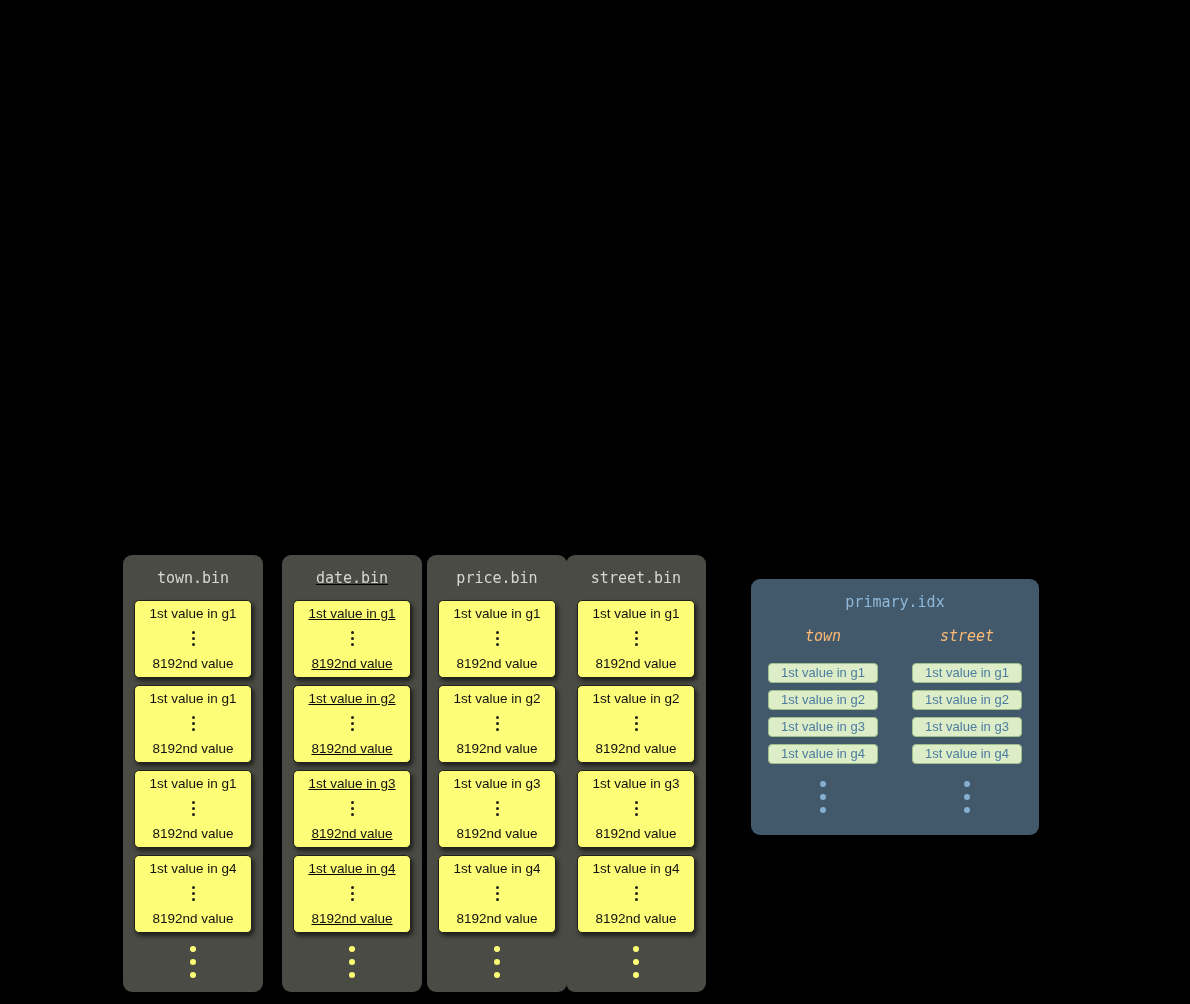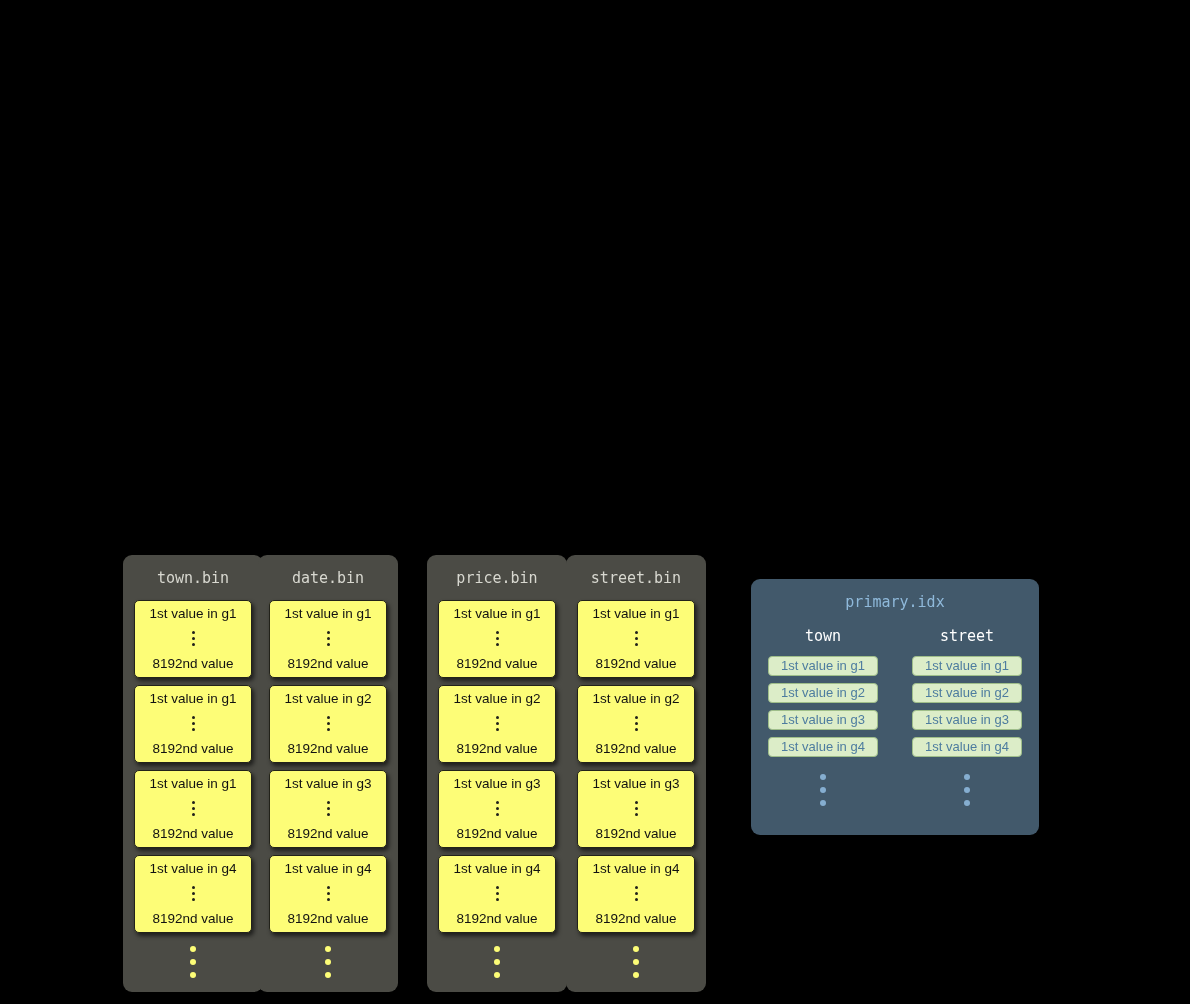--- a/index.html
+++ b/index.html
@@ -19,21 +19,21 @@
   .bin-col {
     position: absolute;
     top: 555px;
     width: 140px;
     height: 437px;
     background: #4b4b45;
     border-radius: 9px;
     box-sizing: border-box;
   }
   .bin-col.c0 { left: 123px; }
-  .bin-col.c1 { left: 258px; }
+  .bin-col.c1 { left: 282px; text-decoration: underline; }
   .bin-col.c2 { left: 427px; border-radius: 9px; }
   .bin-col.c3 { left: 566px; }
 
   .bin-title {
     font-family: "DejaVu Sans Mono", "Liberation Mono", monospace;
     font-size: 15px;
     color: #d8d8d0;
     text-align: center;
     padding-top: 14px;
     height: 31px;
@@ -98,22 +98,23 @@
   }
   .idx-col {
     width: 152px;
     display: flex;
     flex-direction: column;
     align-items: center;
   }
   .idx-header {
     font-family: "DejaVu Sans Mono", "Liberation Mono", monospace;
     font-size: 15px;
-    color: #ffffff;
-    margin: 16px 0 11px 0;
+    color: #fdba74;
+    margin: 16px 0 18px 0;
+    font-style: italic;
   }
   .idx-cell {
     width: 110px;
     height: 20px;
     line-height: 18px;
     background: #dcedc8;
     border: 1px solid #9fbe8a;
     border-radius: 4px;
     font-size: 13px;
     color: #4d7c9f;

